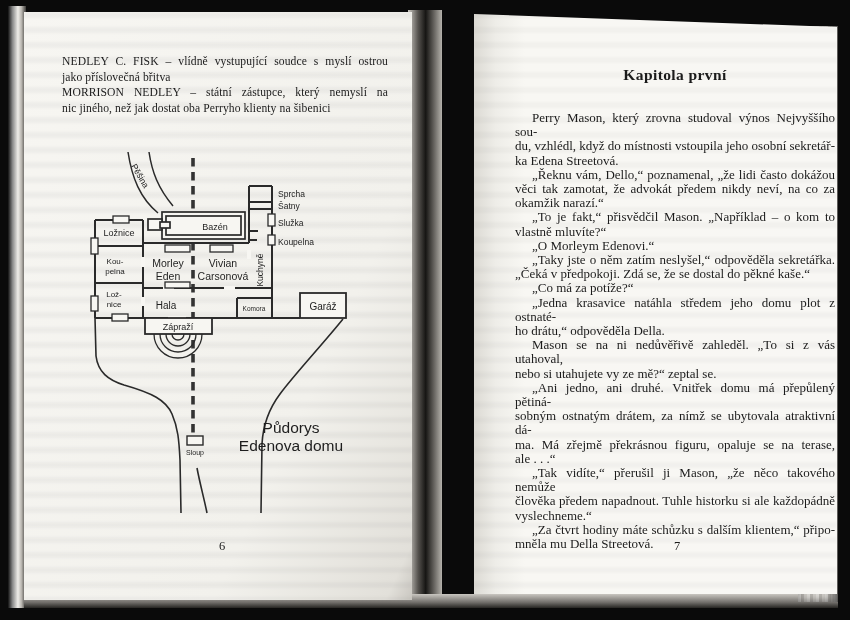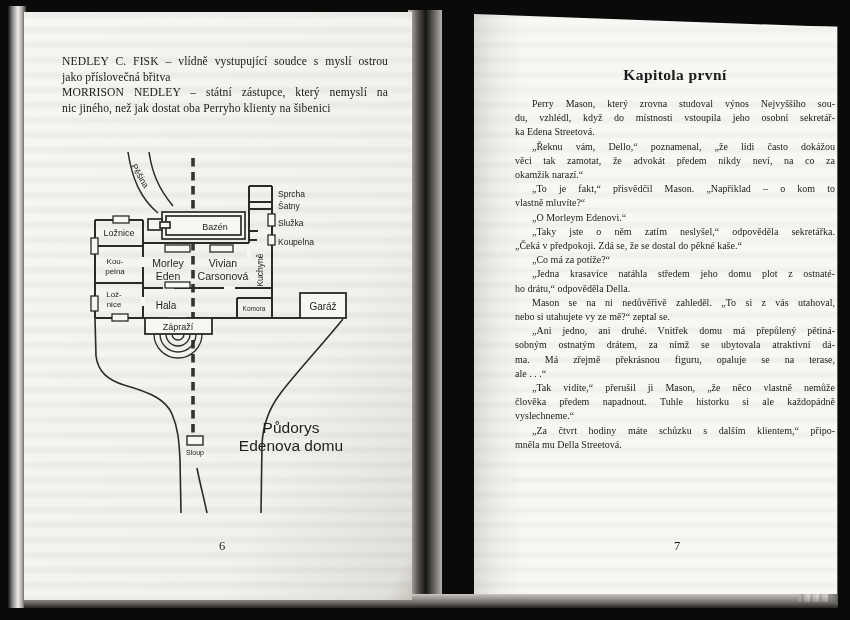--- a/index.html
+++ b/index.html
@@ -21,21 +21,21 @@
   .page-right{position:absolute;left:437px;top:12px;width:363px;height:582px;
      background:linear-gradient(90deg,#dcdad4 0%,#eeede8 6%,#f8f7f3 14%,#f8f7f4 100%);
      clip-path:polygon(0 2px,100% 15px,100% 100%,0 100%);margin-left:37px;}
   .bleed{position:absolute;inset:0;pointer-events:none;opacity:.05;filter:blur(1px);
      background:repeating-linear-gradient(180deg,#5a5a60 0 6px,transparent 6px 15px);}
   
   .intro{position:absolute;left:38px;top:42px;width:326px;font-size:11.6px;line-height:15.6px;
      letter-spacing:.1px;}
   .line{white-space:nowrap;font-family:Liberation Serif, serif;}
   .line.j{white-space:normal;text-align:justify;text-align-last:justify;}
-  .col{position:absolute;left:41px;top:85px;width:320px;font-size:10px;line-height:14.2px;}
+  .col{position:absolute;left:41px;top:99px;width:320px;font-size:13px;line-height:14.2px;}
   .chapter{position:absolute;left:41px;top:54px;width:320px;text-align:center;
      font-weight:bold;font-size:15.5px;letter-spacing:.4px;}
   .para .line:first-child{text-indent:17px;}
   .para .line.j{text-align:justify;text-align-last:justify;}
   .para .line.last{text-align-last:left;}
   .pgnum{position:absolute;width:60px;text-align:center;font-size:12.5px;}
   em{font-style:italic;}
   
   .plan{position:absolute;left:31px;top:138px;}
   .plan text{font-family:"Liberation Sans",sans-serif;fill:#1e1e1e;}
@@ -183,21 +183,21 @@
         <div class="line j">Mason se na ni nedůvěřivě zahleděl. „To si z vás utahoval,</div>
         <div class="line last">nebo si utahujete vy ze mě?“ zeptal se.</div>
       </div>
       <div class="para">
         <div class="line j">„Ani jedno, ani druhé. Vnitřek domu má přepůlený pětiná-</div>
         <div class="line j">sobným ostnatým drátem, za nímž se ubytovala atraktivní dá-</div>
         <div class="line j">ma. Má zřejmě překrásnou figuru, opaluje se na terase,</div>
         <div class="line last">ale . . .“</div>
       </div>
       <div class="para">
-        <div class="line j">„Tak vidíte,“ přerušil ji Mason, „že něco vlastně nemůže</div>
+        <div class="line j">„Tak vidíte,“ přerušil ji Mason, „že něco takového nemůže</div>
         <div class="line j">člověka předem napadnout. Tuhle historku si ale každopádně</div>
         <div class="line last">vyslechneme.“</div>
       </div>
       <div class="para">
         <div class="line j">„Za čtvrt hodiny máte schůzku s dalším klientem,“ připo-</div>
         <div class="line last">mněla mu Della Streetová.</div>
       </div>
     </div>
 
     <div class="pgnum" style="left:173px;top:527px;">7</div>

